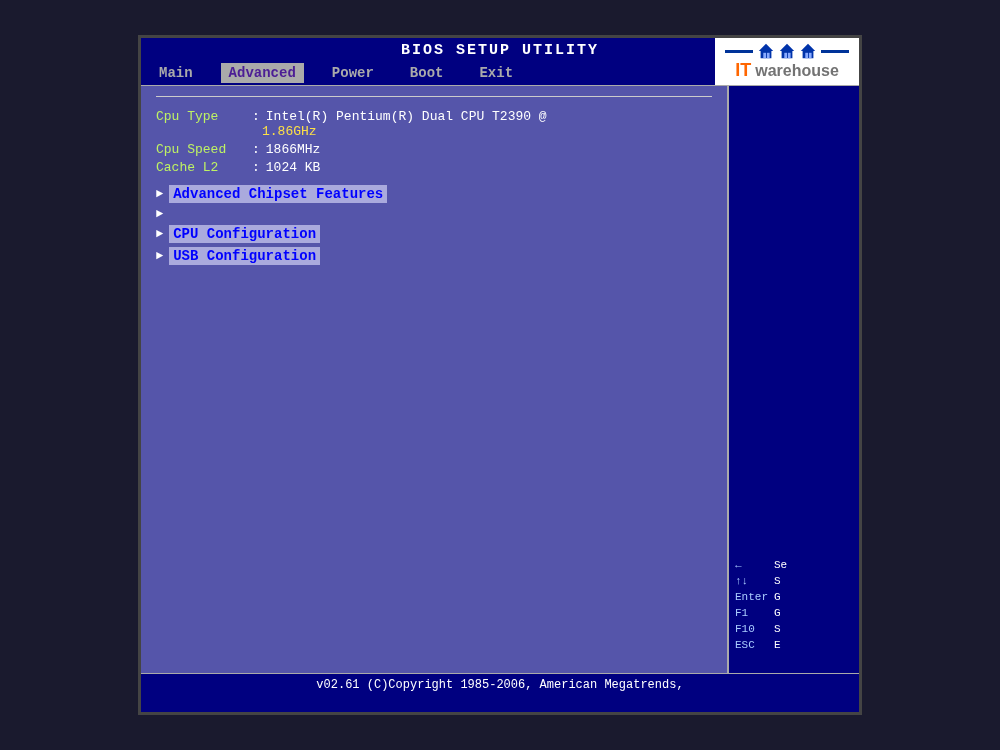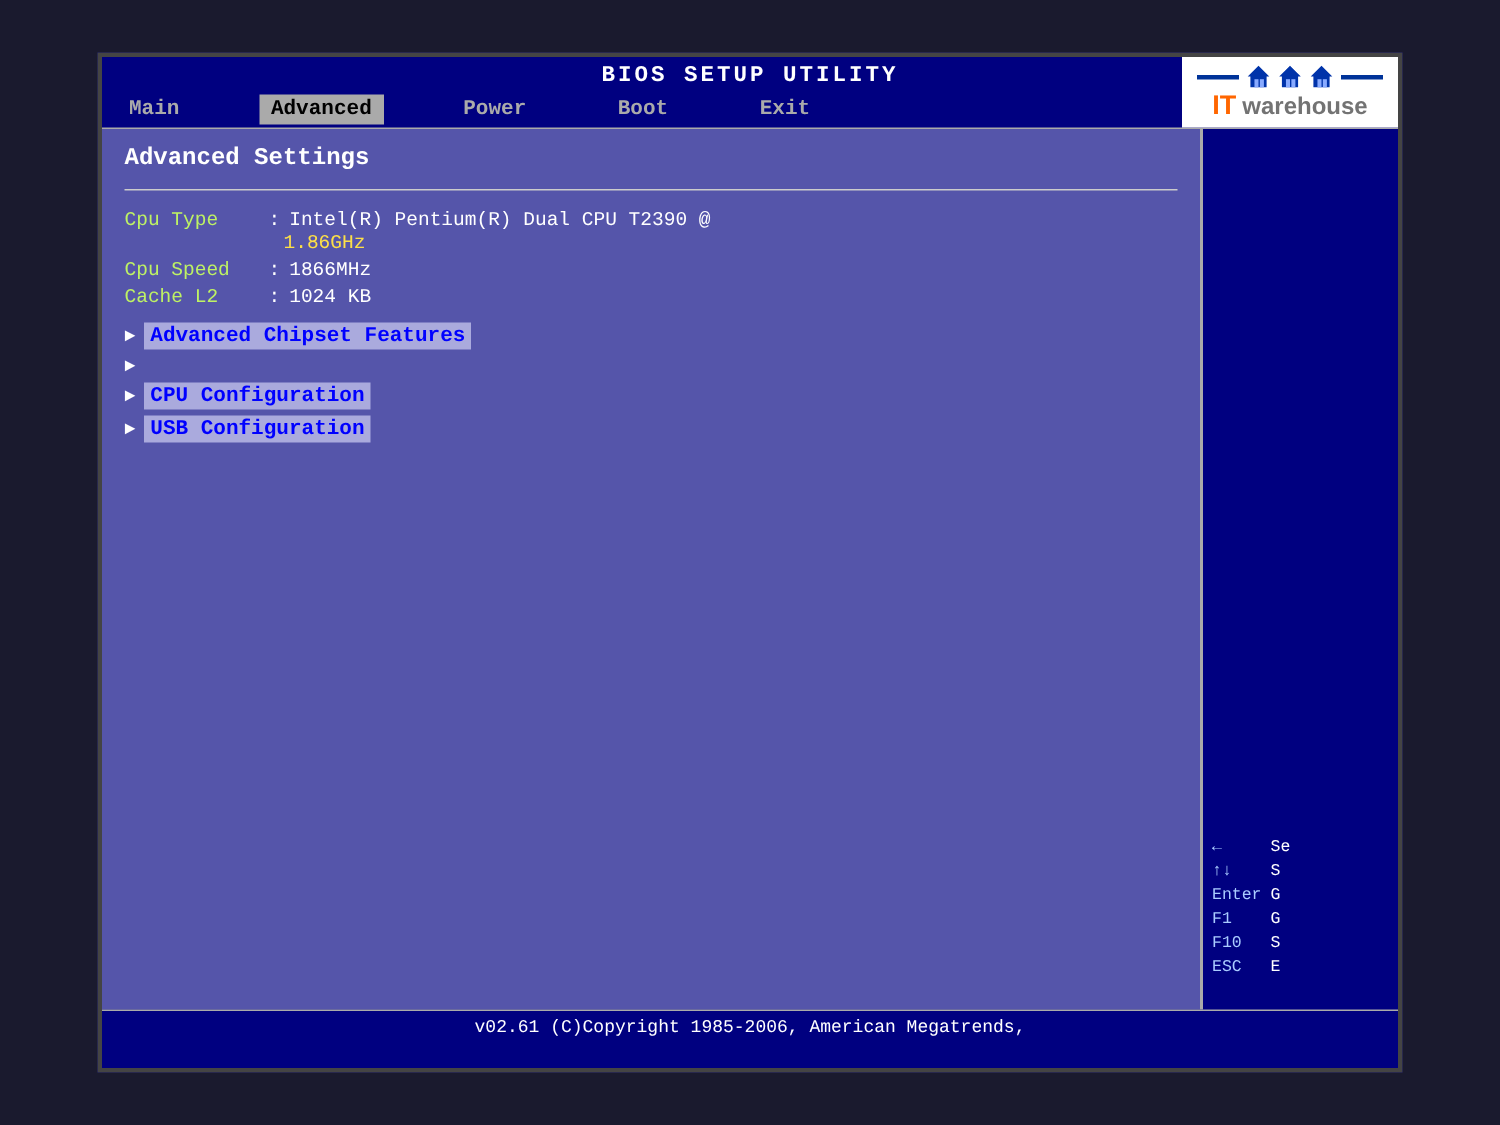--- a/index.html
+++ b/index.html
@@ -8,21 +8,21 @@
       width: 1000px;
       height: 750px;
       background: #1a1a2e;
       display: flex;
       align-items: center;
       justify-content: center;
       font-family: 'Courier New', Courier, monospace;
     }
 
     .screen-wrapper {
-      width: 870px;
+      width: 724px;
       height: 680px;
       background: #000080;
       border: 3px solid #444;
       position: relative;
       overflow: hidden;
     }
 
     
     .title-bar {
       background: #000080;
@@ -33,35 +33,35 @@
       padding: 4px 0 2px 0;
       letter-spacing: 2px;
     }
 
     
     .nav-bar {
       background: #000080;
       display: flex;
       flex-direction: row;
       padding: 2px 10px;
-      gap: 45px;
+      gap: 20px;
       border-bottom: 1px solid #aaa;
     }
 
     .nav-item {
       color: #aaaaaa;
       font-size: 14px;
       font-weight: bold;
       padding: 2px 8px;
       cursor: pointer;
     }
 
     .nav-item.active {
       background: #aaaaaa;
-      color: #000000;
+      color: #4c1d95;
     }
 
     
     .content-area {
       display: flex;
       flex-direction: row;
       height: calc(100% - 85px);
     }
 
     .main-panel {
@@ -270,21 +270,20 @@
     <div class="nav-item active">Advanced</div>
     <div class="nav-item">Power</div>
     <div class="nav-item">Boot</div>
     <div class="nav-item">Exit</div>
   </div>
 
   <div class="content-area">
 
     <div class="main-panel">
 
-      <div class="section-title">Advanced Settings</div>
       <hr class="separator">
 
       <div class="info-row cpu-type-wrap">
         <div class="cpu-type-line1">
           <span class="info-label">Cpu Type</span>
           <span class="info-colon">:</span>
           <span class="info-value">Intel(R) Pentium(R) Dual CPU T2390 @</span>
         </div>
         <div class="cpu-type-line2">1.86GHz</div>
       </div>

